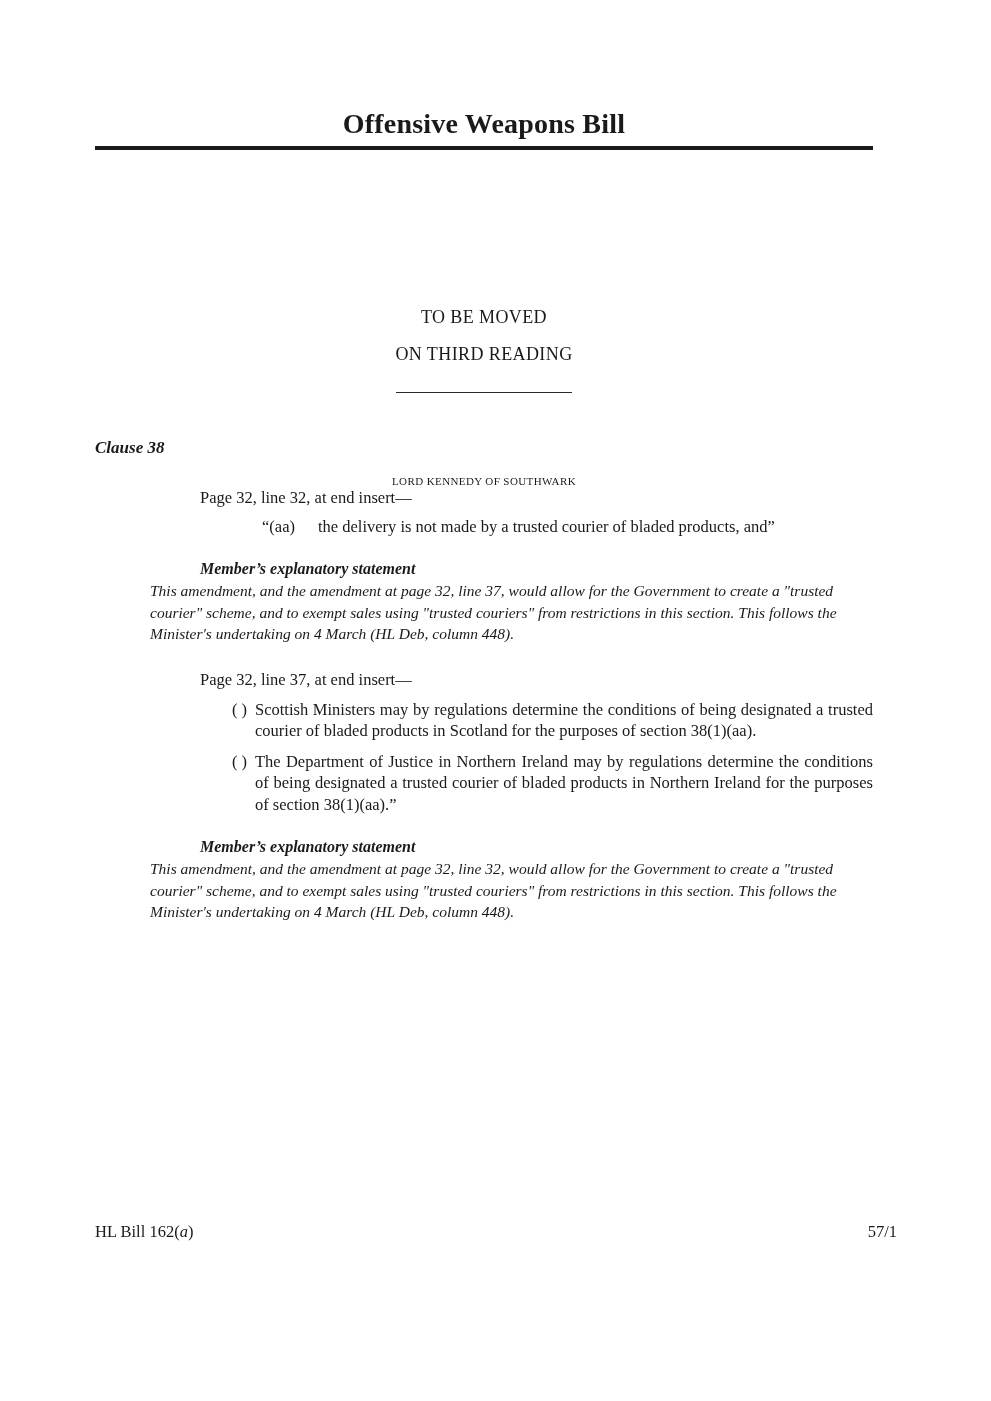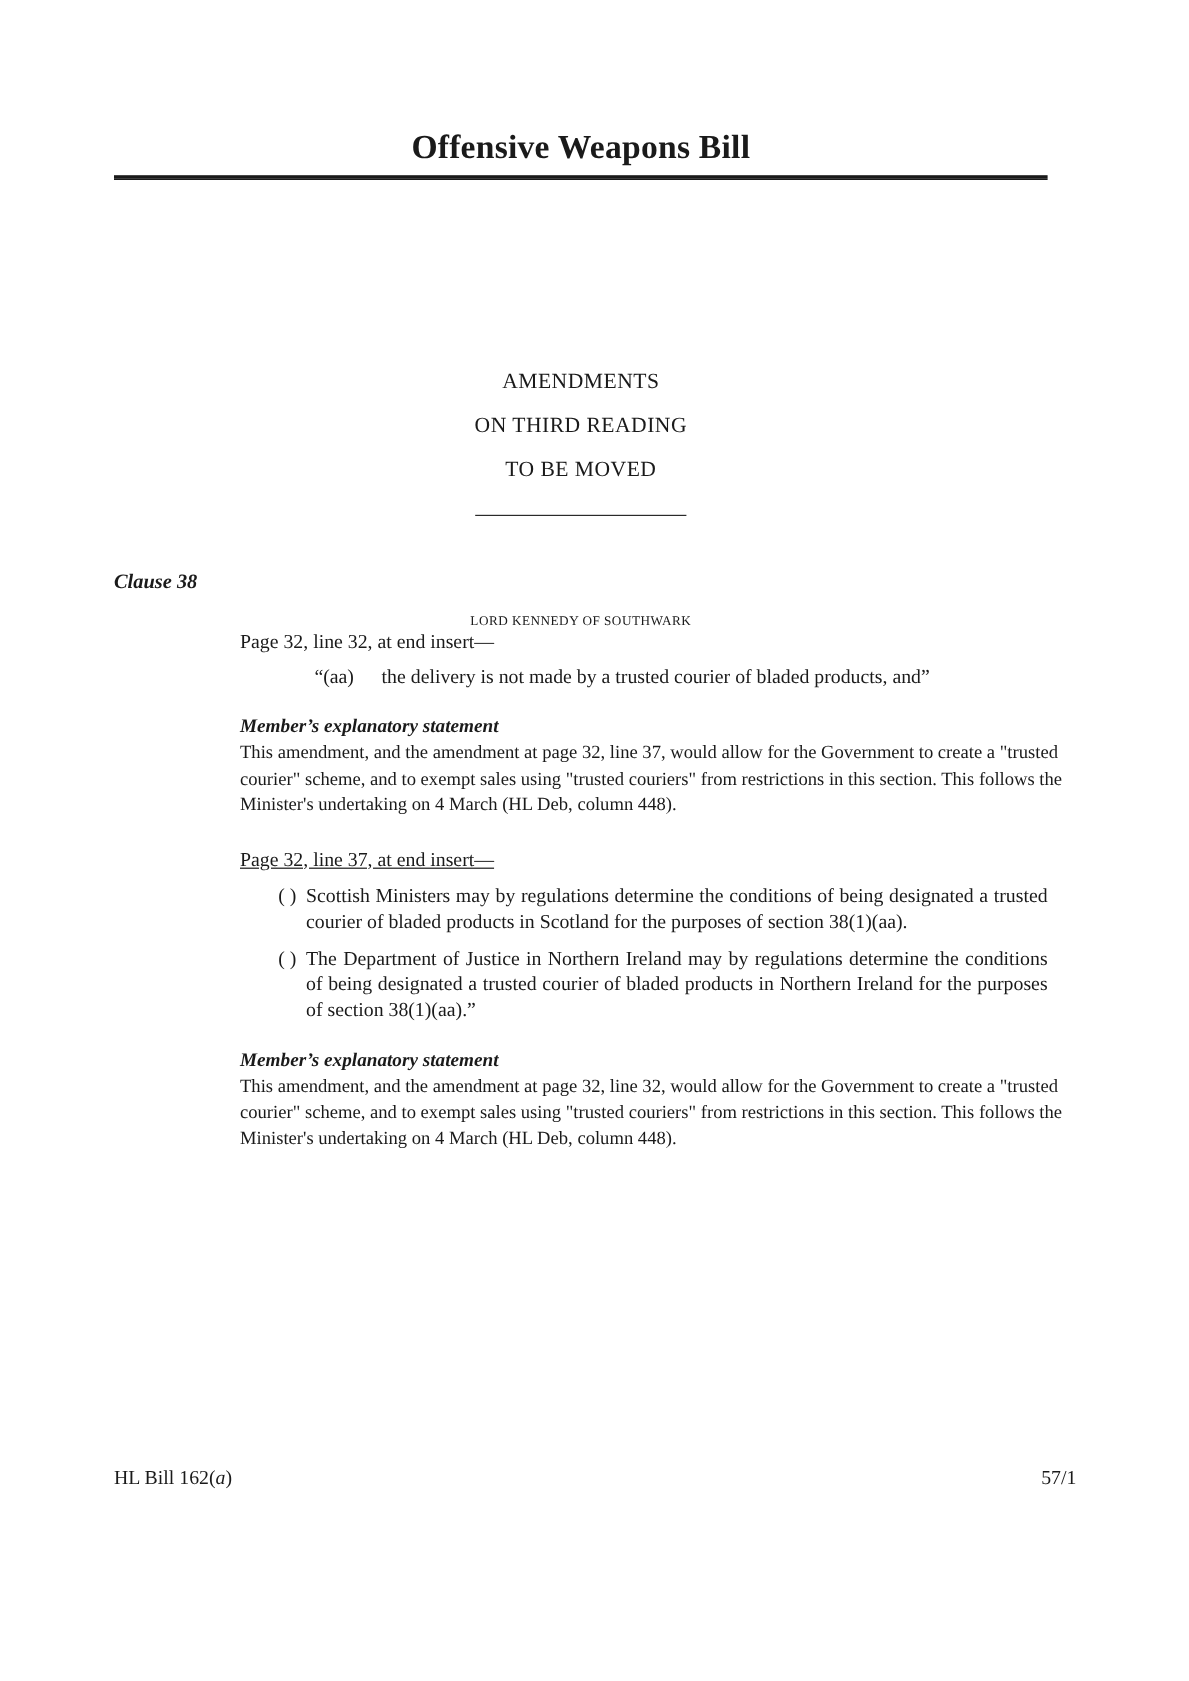--- a/index.html
+++ b/index.html
@@ -58,21 +58,21 @@
     font-size: 11px;
     line-height: 1;
     letter-spacing: 0.4px;
   }
   .instruction {
     margin-left: 105px;
     font-size: 16.5px;
     line-height: 21px;
   }
   .instr-1 { }
-  .instr-2 { margin-top: 24px; text-decoration: underline; }
+  .instr-2 { margin-top: 24px; }
   .insert-line {
     margin-top: 8px;
     margin-left: 167px;
     font-size: 16.5px;
     line-height: 21px;
   }
   .aa-marker {
     display: inline-block;
     width: 56px;
   }
@@ -95,23 +95,24 @@
   .exp-heading {
     margin-top: 21px;
     margin-left: 105px;
     font-size: 16px;
     font-weight: bold;
     font-style: italic;
     line-height: 21px;
   }
   .exp-text {
     margin-top: 1px;
-    margin-left: 105px;
+    margin-left: 55px;
     width: 692px;
     font-size: 15.5px;
+    font-style: italic;
     line-height: 21.5px;
   }
   .footer {
     position: absolute;
     left: 95px;
     right: 94px;
     top: 1224px;
     font-size: 16.5px;
     line-height: 1;
   }
@@ -120,23 +121,22 @@
 </style>
 </head>
 <body>
 
 <div class="page">
 
   <h1 class="title">Offensive Weapons Bill</h1>
   <div class="double-rule"></div>
 
   <div class="heading-block">
-    <div class="hline">AMENDMENTS</div>
+    <div class="hline">TO BE MOVED</div>
     <div class="hline">ON THIRD READING</div>
-    <div class="hline">TO BE MOVED</div>
   </div>
 
   <div class="divider"></div>
 
   <div class="clause">Clause 38</div>
   <div class="mover">LORD KENNEDY OF SOUTHWARK</div>
 
   <section>
     <p class="instruction instr-1">Page 32, line 32, at end insert—</p>
     <p class="insert-line"><span class="aa-marker">“(aa)</span><span>the delivery is not made by a trusted courier of bladed products, and”</span></p>

